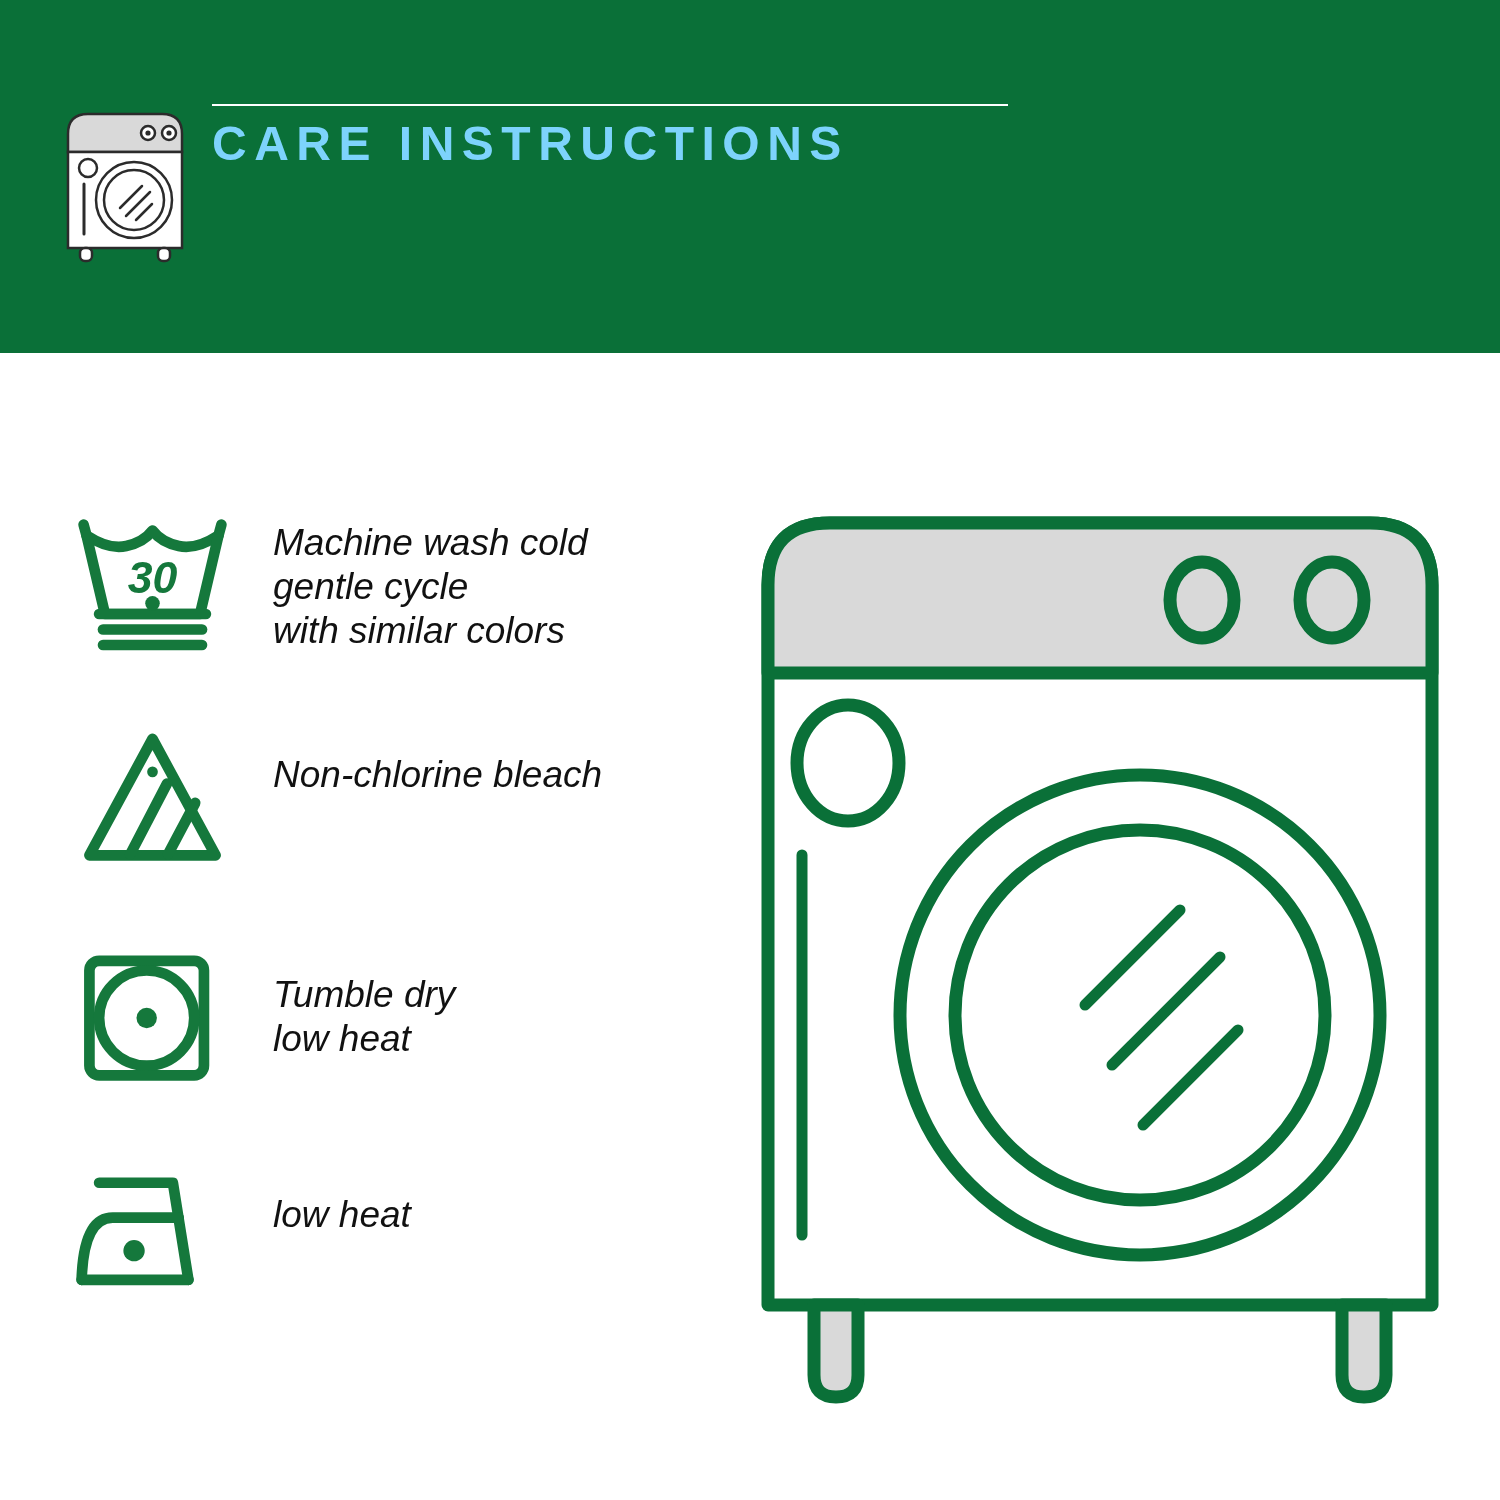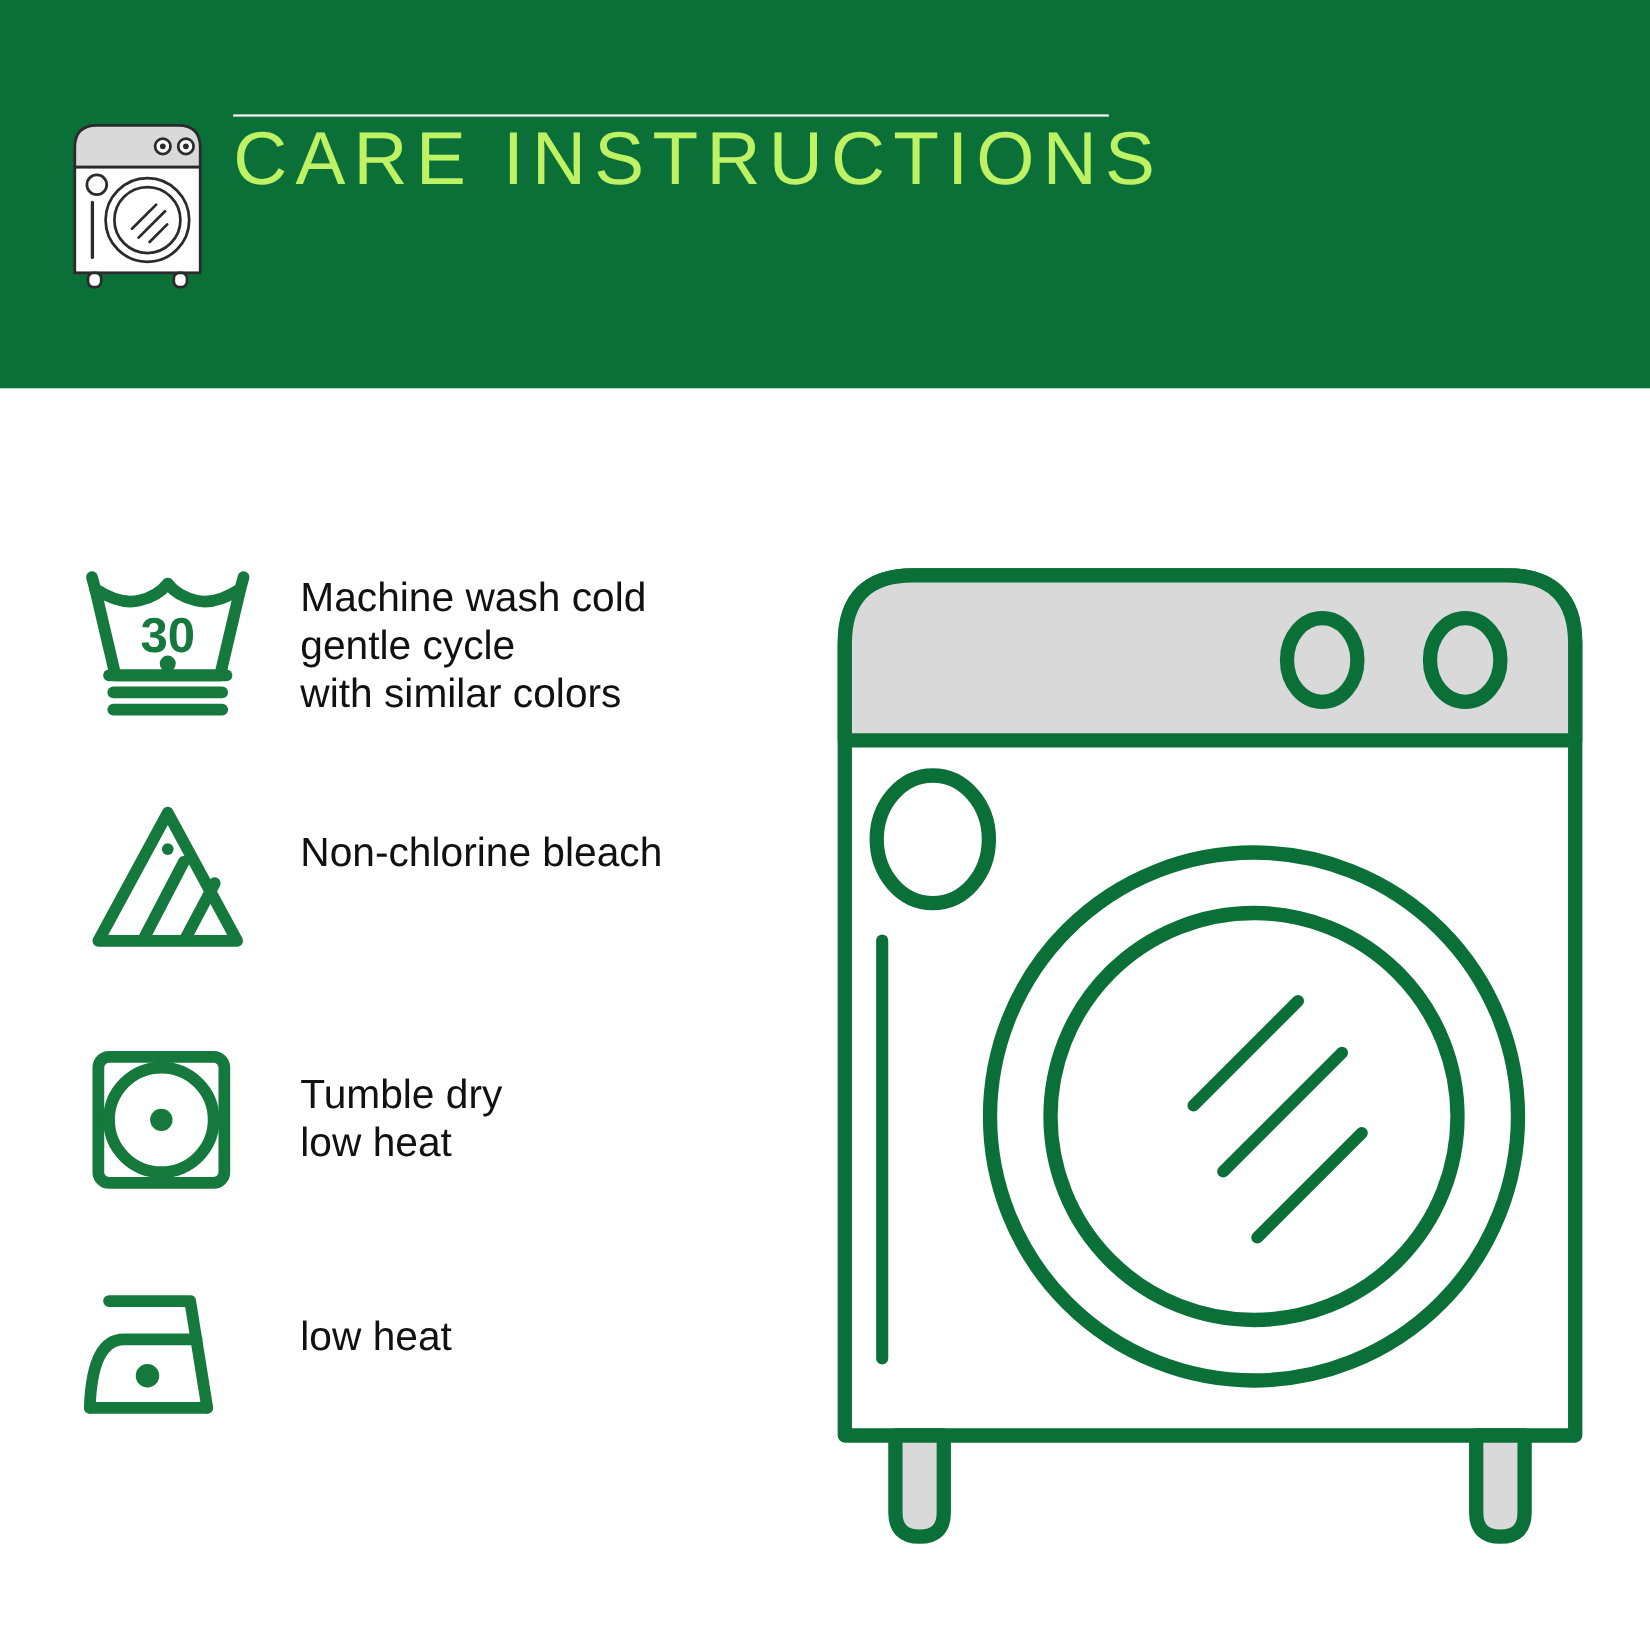--- a/index.html
+++ b/index.html
@@ -57,41 +57,42 @@
     font-family: "Liberation Sans", sans-serif;
   }
   .title-rule {
     height: 2px;
     background: #ffffff;
     margin-top: 6px;
     margin-bottom: 7px;
     width: 796px;
   }
   .title-sub {
-    color: #bef264;
-    font-size: 68px;
+    color: #7dd3fc;
+    font-size: 48px;
     line-height: 62px;
-    font-weight: 400;
+    font-weight: 700;
     letter-spacing: 7.5px;
     white-space: nowrap;
     font-family: "Liberation Sans", sans-serif;
   }
 
   
   .care-list {
     position: absolute;
     left: 70px;
     top: 505px;
     width: 640px;
   }
   .care-row {
     display: flex;
     flex-direction: row;
     align-items: flex-start;
     height: 220px;
+    font-style: italic;
   }
   .care-symbol {
     flex: 0 0 auto;
     width: 165px;
     height: 155px;
     display: flex;
     align-items: flex-start;
     justify-content: flex-start;
   }
   .care-symbol svg { display: block; }

